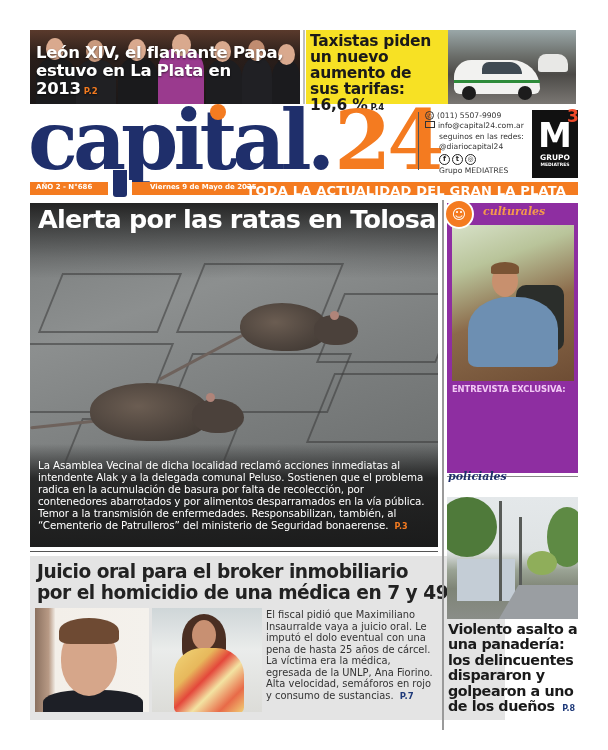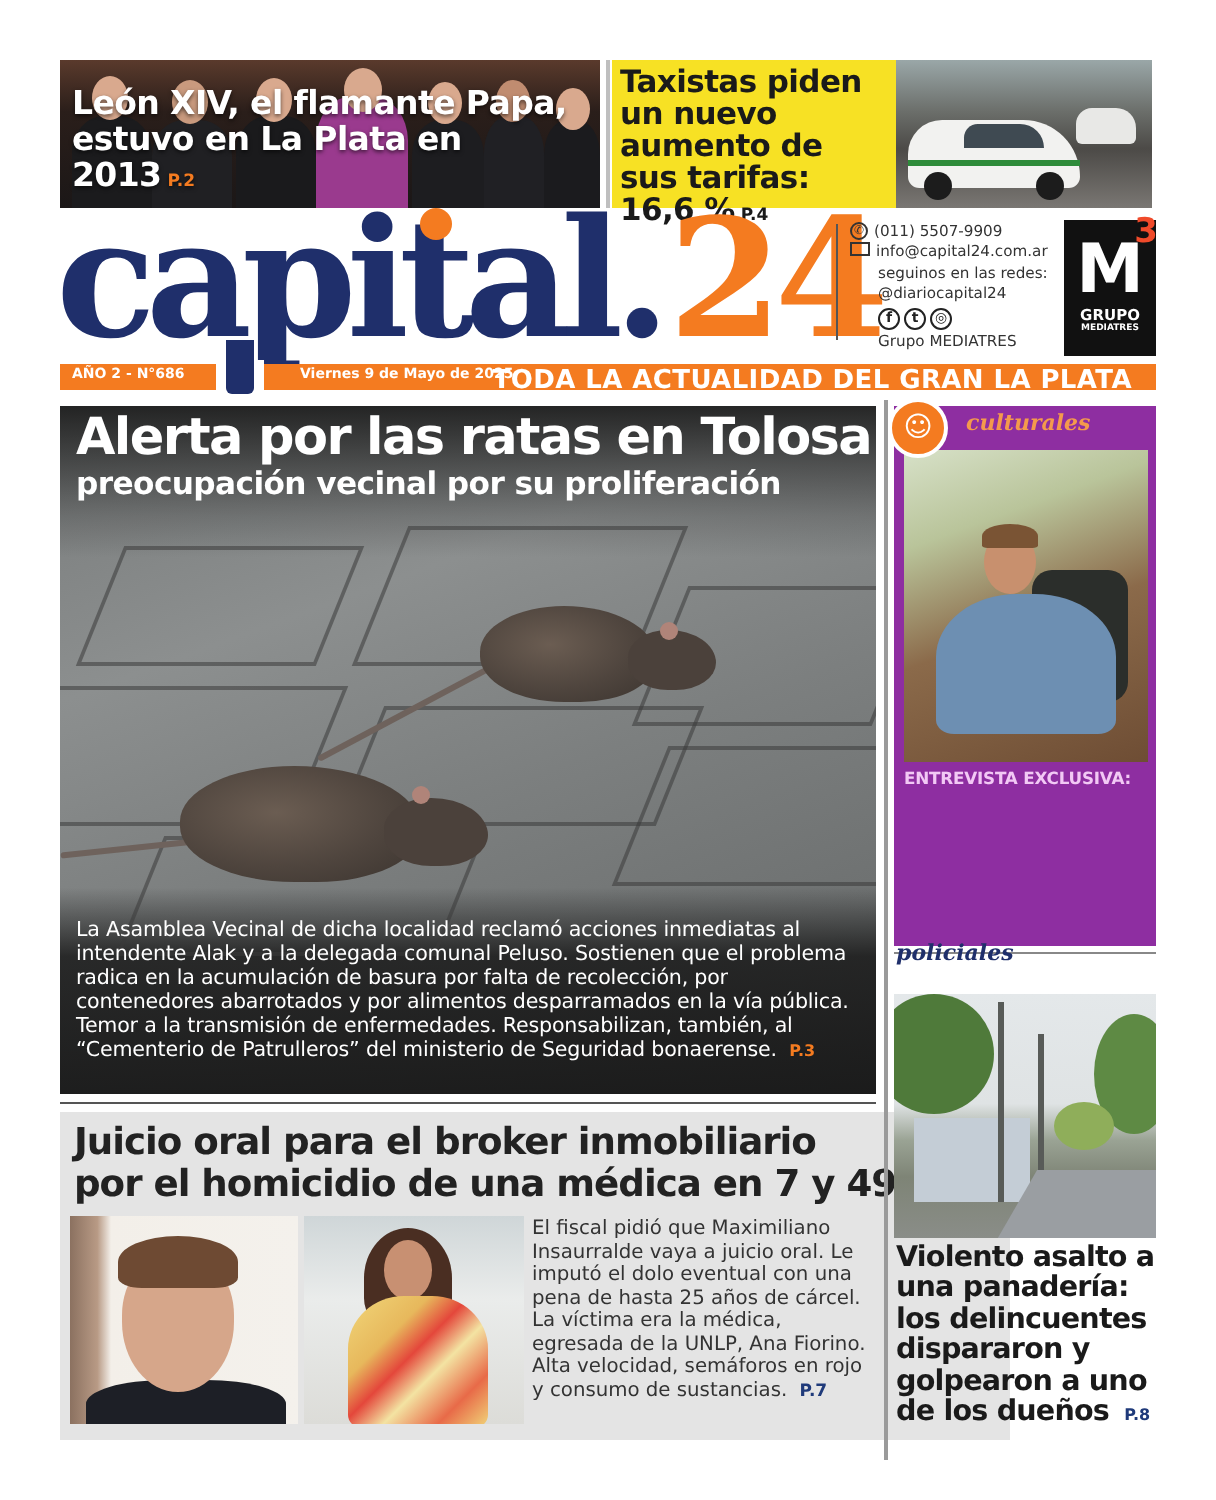--- a/index.html
+++ b/index.html
@@ -224,21 +224,20 @@
     <div class="rat" style="left:210px;top:100px;width:88px;height:48px;"></div>
     <div class="rat-head" style="left:284px;top:112px;width:44px;height:30px;"></div>
     <div class="rat-ear" style="left:300px;top:108px;"></div>
 
     <div class="rat-tail" style="left:0px;top:216px;width:70px;transform:rotate(-6deg);"></div>
     <div class="rat" style="left:60px;top:180px;width:120px;height:58px;"></div>
     <div class="rat-head" style="left:162px;top:196px;width:52px;height:34px;"></div>
     <div class="rat-ear" style="left:176px;top:190px;"></div>
   </div>
   <h1>Alerta por las ratas en Tolosa:</h1>
-  <h2>preocupación vecinal por su proliferación</h2>
   <p class="body">
     <span>La Asamblea Vecinal de dicha localidad reclamó acciones inmediatas al intendente Alak y a la delegada comunal Peluso. Sostienen que el problema radica en la acumulación de basura por falta de recolección, por contenedores abarrotados y por alimentos desparramados en la vía pública. Temor a la transmisión de enfermedades. Responsabilizan, también, al “Cementerio de Patrulleros” del ministerio de Seguridad bonaerense.</span>
     <span class="page-ref">P.3</span>
   </p>
 </div>
 
 <div class="sep-h"></div>
 <div class="story2">
   <h1>
     <span>Juicio oral para el broker inmobiliario</span><br>

